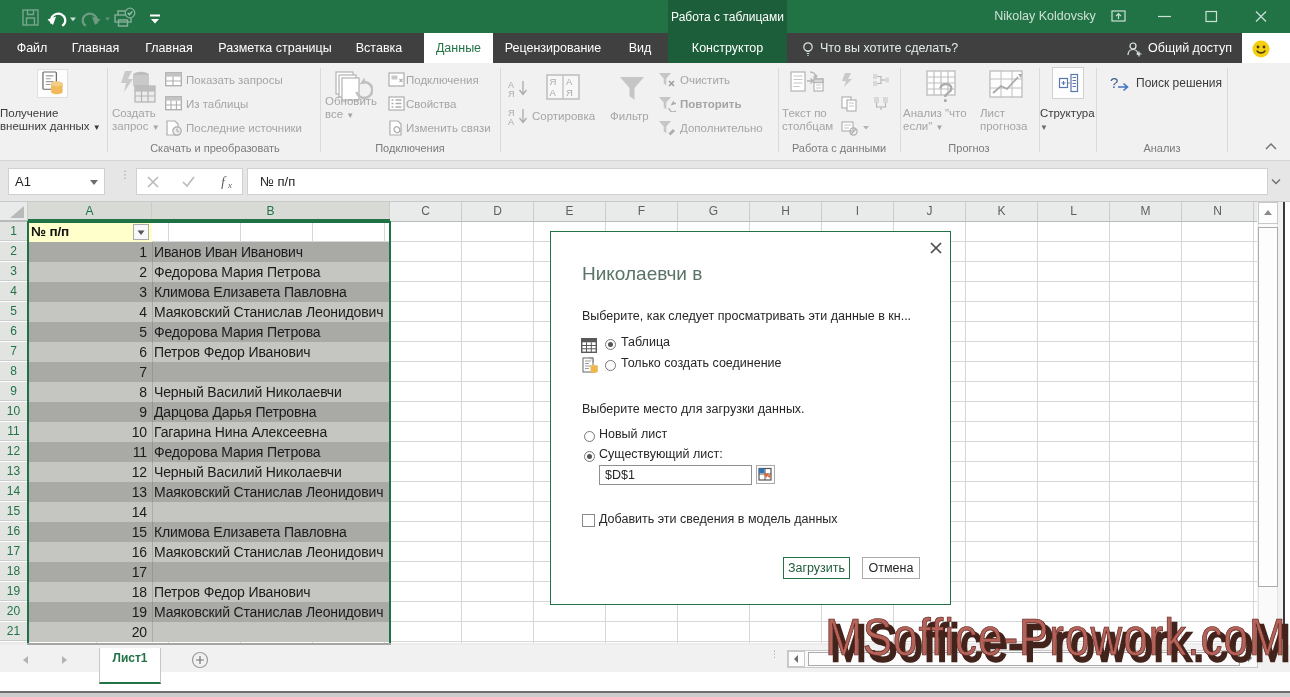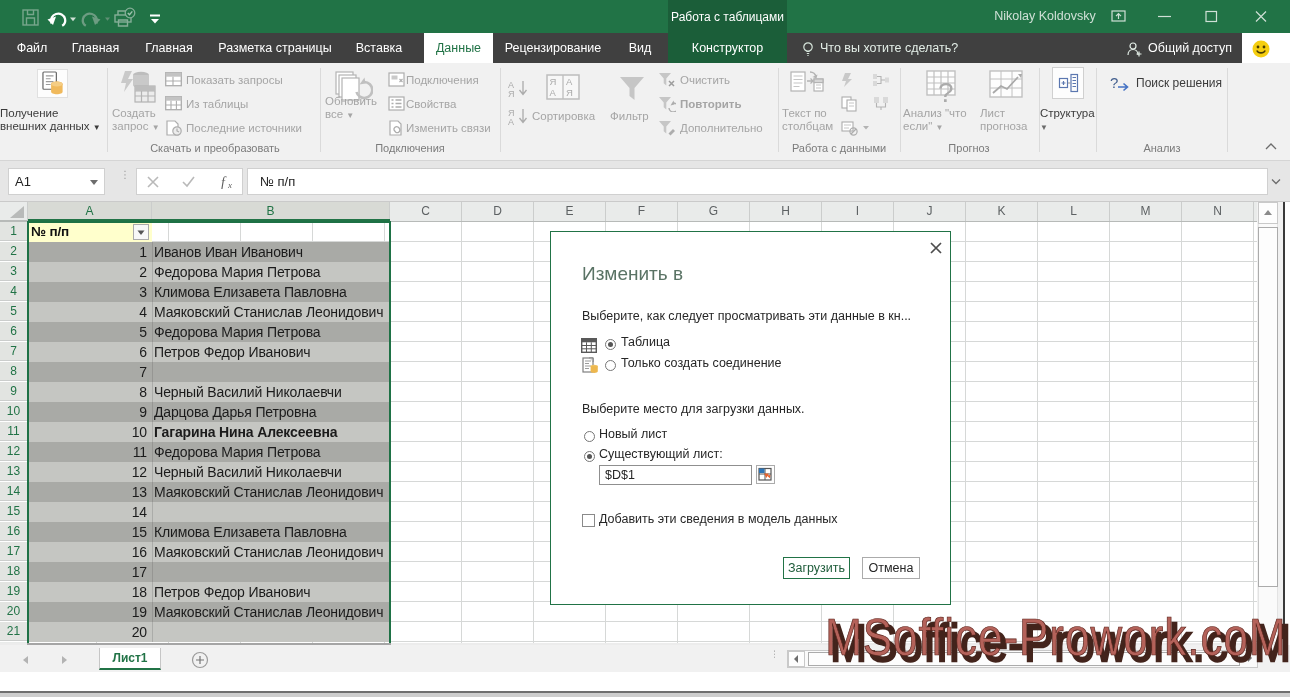--- a/index.html
+++ b/index.html
@@ -432,21 +432,21 @@
     <div class="trow bandB" style="top:180px;">
         <div class="cell" style="left:0;top:0;width:119px;text-align:right;">8</div>
         <div class="cell" style="left:126px;top:0;width:233px;">Черный Василий Николаевчи</div>
       </div>
     <div class="trow bandA" style="top:200px;">
         <div class="cell" style="left:0;top:0;width:119px;text-align:right;">9</div>
         <div class="cell" style="left:126px;top:0;width:233px;">Дарцова Дарья Петровна</div>
       </div>
     <div class="trow bandB" style="top:220px;">
         <div class="cell" style="left:0;top:0;width:119px;text-align:right;">10</div>
-        <div class="cell" style="left:126px;top:0;width:233px;font-weight:bold;">Гагарина Нина Алексеевна</div>
+        <div class="cell" style="left:126px;top:0;width:233px;">Гагарина Нина Алексеевна</div>
       </div>
     <div class="trow bandA" style="top:240px;">
         <div class="cell" style="left:0;top:0;width:119px;text-align:right;">11</div>
         <div class="cell" style="left:126px;top:0;width:233px;">Федорова Мария Петрова</div>
       </div>
     <div class="trow bandB" style="top:260px;">
         <div class="cell" style="left:0;top:0;width:119px;text-align:right;">12</div>
         <div class="cell" style="left:126px;top:0;width:233px;">Черный Василий Николаевчи</div>
       </div>
     <div class="trow bandA" style="top:280px;">
@@ -492,21 +492,21 @@
             <path d="M5 12 l4-5 l4 5 z" fill="#8a8a8a"></path>
           </svg></div>
       <div class="abs" style="left:1px;top:25px;width:20px;height:360px;background:#fdfdfd;border:1px solid #ababab;"></div>
     </div>
     <div class="abs" style="left:1283px;top:0;width:7px;height:446px;background:#fff;border-left:2px solid #3a3a3a;"></div>
 
     <div id="dlg">
       <svg class="abs" style="left:378px;top:9px;" width="14" height="14" viewBox="0 0 14 14">
           <path d="M2 2 l10 10 M12 2 l-10 10" stroke="#4d4d4d" stroke-width="1.7"></path>
         </svg>
-      <div class="abs" style="left:31px;top:31px;font-size:19px;color:#5a7365;">Изменить в</div>
+      <div class="abs" style="left:31px;top:31px;font-size:19px;color:#5a7365;">Николаевчи в</div>
       <div class="abs" style="left:31px;top:77px;">Выберите, как следует просматривать эти данные в кн...</div>
       <svg class="abs" style="left:30px;top:106px;" width="16" height="15" viewBox="0 0 16 15">
         <rect x="0.7" y="0.7" width="14.6" height="13.6" fill="#fff" stroke="#595959" stroke-width="1.4"></rect>
         <rect x="0.7" y="0.7" width="14.6" height="3.6" fill="#595959"></rect>
         <path d="M0.7 7.5 h14.6 M0.7 10.8 h14.6 M5.5 4.3 v9.8 M10.3 4.3 v9.8" stroke="#595959" stroke-width="1"></path>
       </svg>
       <div class="radio sel" style="left:54px;top:107px;"></div>
       <div class="abs" style="left:70px;top:103px;">Таблица</div>
       <svg class="abs" style="left:31px;top:125px;" width="17" height="17" viewBox="0 0 17 17">
         <rect x="1" y="1" width="10" height="14" fill="#fff" stroke="#7f7f7f" stroke-width="1.2"></rect>
@@ -535,21 +535,21 @@
       <div class="abs" style="left:48px;top:280px;">Добавить эти сведения в модель данных</div>
       <div class="abs" style="left:232px;top:325px;width:67px;height:22px;background:#fff;border:1px solid #217346;text-align:center;line-height:20px;color:#1e5c3a;">Загрузить</div>
       <div class="abs" style="left:311px;top:325px;width:58px;height:22px;background:#fff;border:1px solid #ababab;text-align:center;line-height:20px;">Отмена</div>
     </div>
   </div>
   <div id="tabsbar">
     <svg class="abs" style="left:20px;top:10px;" width="50" height="10" viewBox="0 0 50 10">
       <path d="M8 1 L3 5 L8 9 z" fill="#b3b3b3"></path>
       <path d="M42 1 L47 5 L42 9 z" fill="#b3b3b3"></path>
     </svg>
-    <div class="abs" style="left:99px;top:3px;width:62px;height:22px;background:#fff;border-bottom:2px solid #217346;border-left:1px solid #c6c6c6;border-right:1px solid #c6c6c6;text-align:center;line-height:21px;font-size:12px;font-weight:bold;color:#217346;">Лист1</div>
+    <div class="abs" style="left:99px;top:3px;width:62px;height:36px;background:#fff;border-bottom:2px solid #217346;border-left:1px solid #c6c6c6;border-right:1px solid #c6c6c6;text-align:center;line-height:21px;font-size:12px;font-weight:bold;color:#217346;">Лист1</div>
     <svg class="abs" style="left:191px;top:6px;" width="18" height="18" viewBox="0 0 18 18">
       <circle cx="9" cy="9" r="7.5" fill="none" stroke="#9b9b9b" stroke-width="1.2"></circle>
       <path d="M9 5 v8 M5 9 h8" stroke="#767676" stroke-width="1.2"></path>
     </svg>
     <div class="abs" style="left:770px;top:7px;color:#9d9d9d;font-size:9px;line-height:5px;">⋮</div>
     <div class="abs" style="left:787px;top:5px;width:471px;height:18px;background:#fafafa;border:1px solid #c9c9c9;"></div>
     <div class="abs" style="left:788px;top:6px;width:17px;height:16px;background:#fdfdfd;border:1px solid #c9c9c9;">
       <svg width="15" height="14">
           <path d="M9 3 l-4 4 l4 4 z" fill="#6d6d6d"></path>
         </svg></div>

